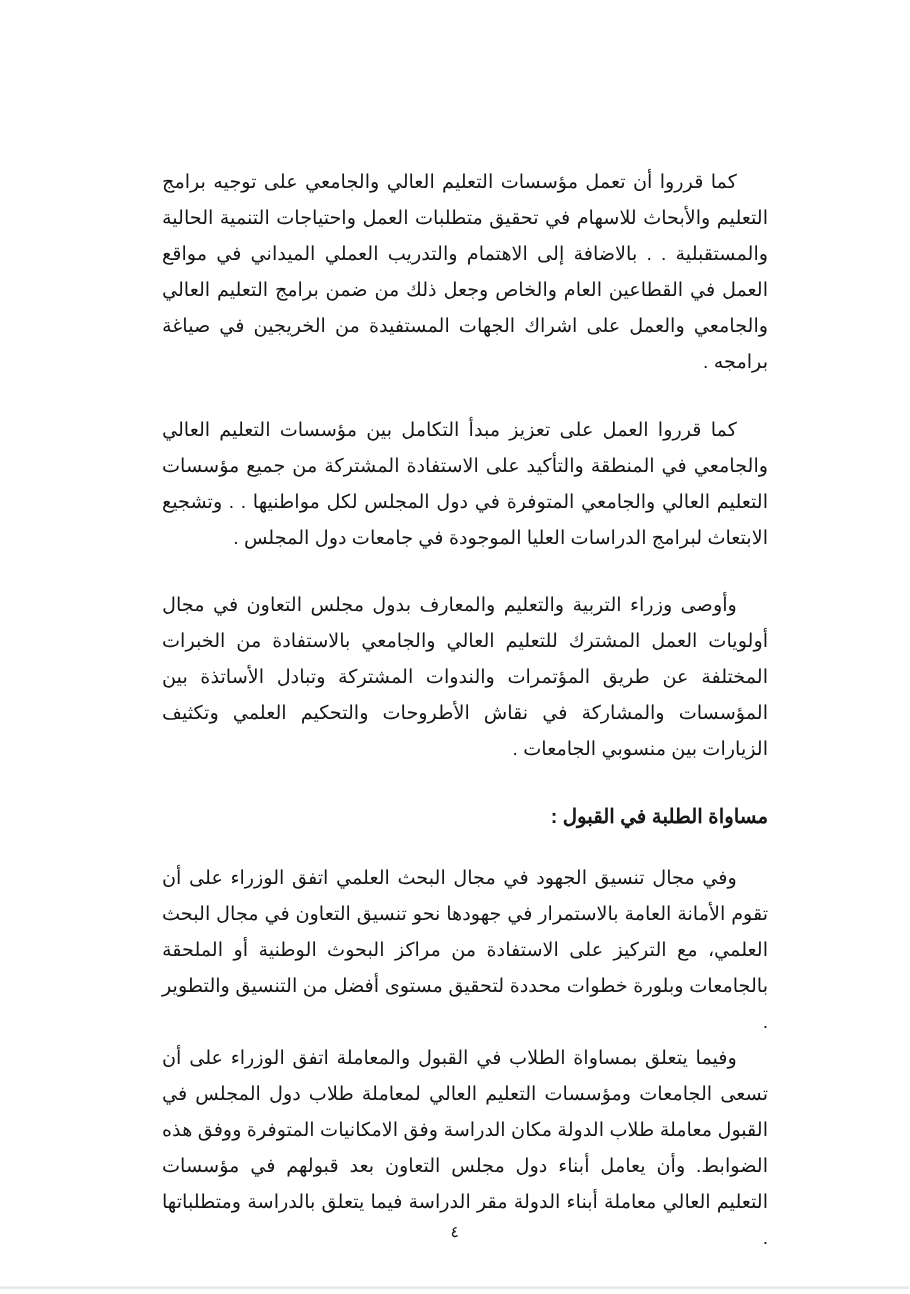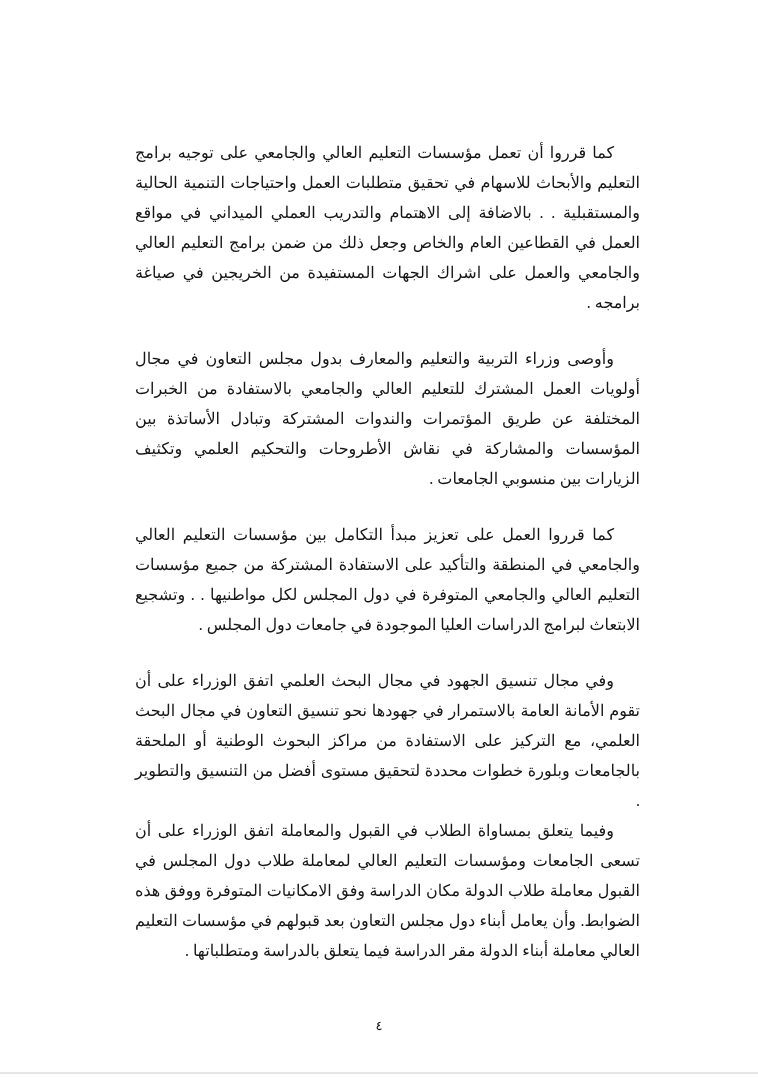--- a/index.html
+++ b/index.html
@@ -6,21 +6,21 @@
     margin: 0;
     padding: 0;
     background: #ffffff;
   }
   .page {
     position: relative;
     width: 758px;
     height: 1078px;
     background: #ffffff;
     overflow: hidden;
-    font-family: Liberation Serif, serif;
+    font-family: Liberation Sans, sans-serif;
     color: #161616;
   }
   .text-block {
     position: absolute;
     top: 138px;
     right: 118px;
     width: 505px;
     direction: rtl;
     text-align: justify;
     font-size: 16px;
@@ -57,20 +57,21 @@
     height: 2px;
     background: #e6e6e6;
   }
 </style>
 </head>
 <body>
 
 <div class="page">
   <div class="text-block">
     <p class="para">كما قرروا أن تعمل مؤسسات التعليم العالي والجامعي على توجيه برامج التعليم والأبحاث للاسهام في تحقيق متطلبات العمل واحتياجات التنمية الحالية والمستقبلية . . بالاضافة إلى الاهتمام والتدريب العملي الميداني في مواقع العمل في القطاعين العام والخاص وجعل ذلك من ضمن برامج التعليم العالي والجامعي والعمل على اشراك الجهات المستفيدة من الخريجين في صياغة برامجه .</p>
+    <p class="para">كما قرروا العمل على تعزيز مبدأ التكامل بين مؤسسات التعليم العالي والجامعي في المنطقة والتأكيد على الاستفادة المشتركة من جميع مؤسسات التعليم العالي والجامعي المتوفرة في دول المجلس لكل مواطنيها . . وتشجيع الابتعاث لبرامج الدراسات العليا الموجودة في جامعات دول المجلس .</p>
     <p class="para">وأوصى وزراء التربية والتعليم والمعارف بدول مجلس التعاون في مجال أولويات العمل المشترك للتعليم العالي والجامعي بالاستفادة من الخبرات المختلفة عن طريق المؤتمرات والندوات المشتركة وتبادل الأساتذة بين المؤسسات والمشاركة في نقاش الأطروحات والتحكيم العلمي وتكثيف الزيارات بين منسوبي الجامعات .</p>
-    <p class="para">كما قرروا العمل على تعزيز مبدأ التكامل بين مؤسسات التعليم العالي والجامعي في المنطقة والتأكيد على الاستفادة المشتركة من جميع مؤسسات التعليم العالي والجامعي المتوفرة في دول المجلس لكل مواطنيها . . وتشجيع الابتعاث لبرامج الدراسات العليا الموجودة في جامعات دول المجلس .</p>
+    <h2 class="section-heading">مساواة الطلبة في القبول :</h2>
     <p class="para tight">وفي مجال تنسيق الجهود في مجال البحث العلمي اتفق الوزراء على أن تقوم الأمانة العامة بالاستمرار في جهودها نحو تنسيق التعاون في مجال البحث العلمي، مع التركيز على الاستفادة من مراكز البحوث الوطنية أو الملحقة بالجامعات وبلورة خطوات محددة لتحقيق مستوى أفضل من التنسيق والتطوير .</p>
     <p class="para tight">وفيما يتعلق بمساواة الطلاب في القبول والمعاملة اتفق الوزراء على أن تسعى الجامعات ومؤسسات التعليم العالي لمعاملة طلاب دول المجلس في القبول معاملة طلاب الدولة مكان الدراسة وفق الامكانيات المتوفرة ووفق هذه الضوابط. وأن يعامل أبناء دول مجلس التعاون بعد قبولهم في مؤسسات التعليم العالي معاملة أبناء الدولة مقر الدراسة فيما يتعلق بالدراسة ومتطلباتها .</p>
   </div>
   <div class="page-number">٤</div>
   <div class="scan-edge"></div>
 </div>
 
 </body></html>

